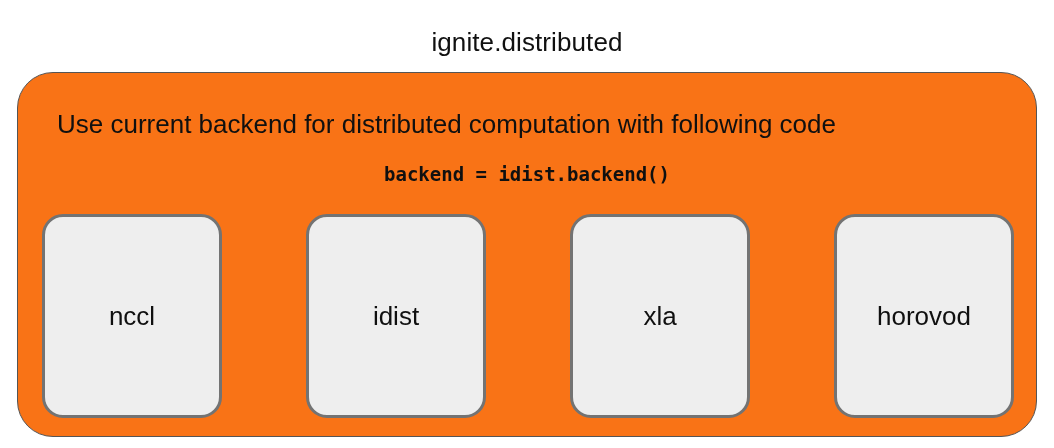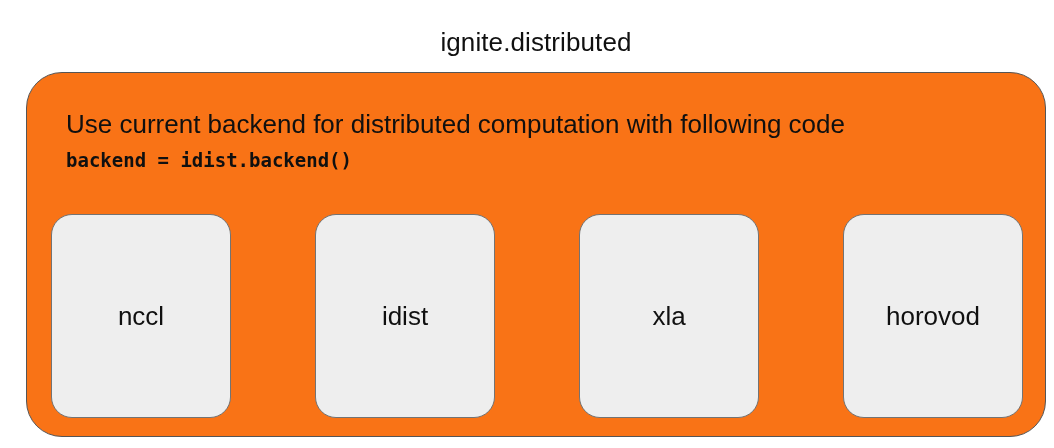--- a/index.html
+++ b/index.html
@@ -11,21 +11,21 @@
     height: 448px;
     background: #ffffff;
     font-family: "Liberation Sans", sans-serif;
     color: #000000;
     overflow: hidden;
     position: relative;
   }
 
   #diagram {
     position: absolute;
-    left: 9px;
+    left: 0;
     top: 0;
     width: 948px;
     height: 448px;
   }
 
   .diagram-title {
     position: absolute;
     left: 0;
     top: 25px;
     width: 1054px;
@@ -62,42 +62,43 @@
     color: #101010;
     white-space: nowrap;
   }
 
   .code-line {
     font-family: "DejaVu Sans Mono", "Liberation Mono", monospace;
     font-weight: bold;
     font-size: 19px;
     line-height: 26px;
     color: #101010;
-    margin-top: 6px;
+    margin-top: 20px;
     white-space: pre;
+    text-align: center;
   }
 
   .backend-row {
     position: absolute;
     left: 24px;
     top: 141px;
     width: 972px;
     height: 204px;
     display: flex;
     flex-direction: row;
     align-items: stretch;
     justify-content: space-between;
   }
 
   .backend-card {
     box-sizing: border-box;
     width: 180px;
     height: 204px;
     background: #eeeeee;
-    border: 1px solid #737373;
+    border: 3px solid #737373;
     border-radius: 21px;
     display: flex;
     align-items: center;
     justify-content: center;
   }
 
   .backend-card-label {
     font-size: 26px;
     line-height: 32px;
     color: #101010;

